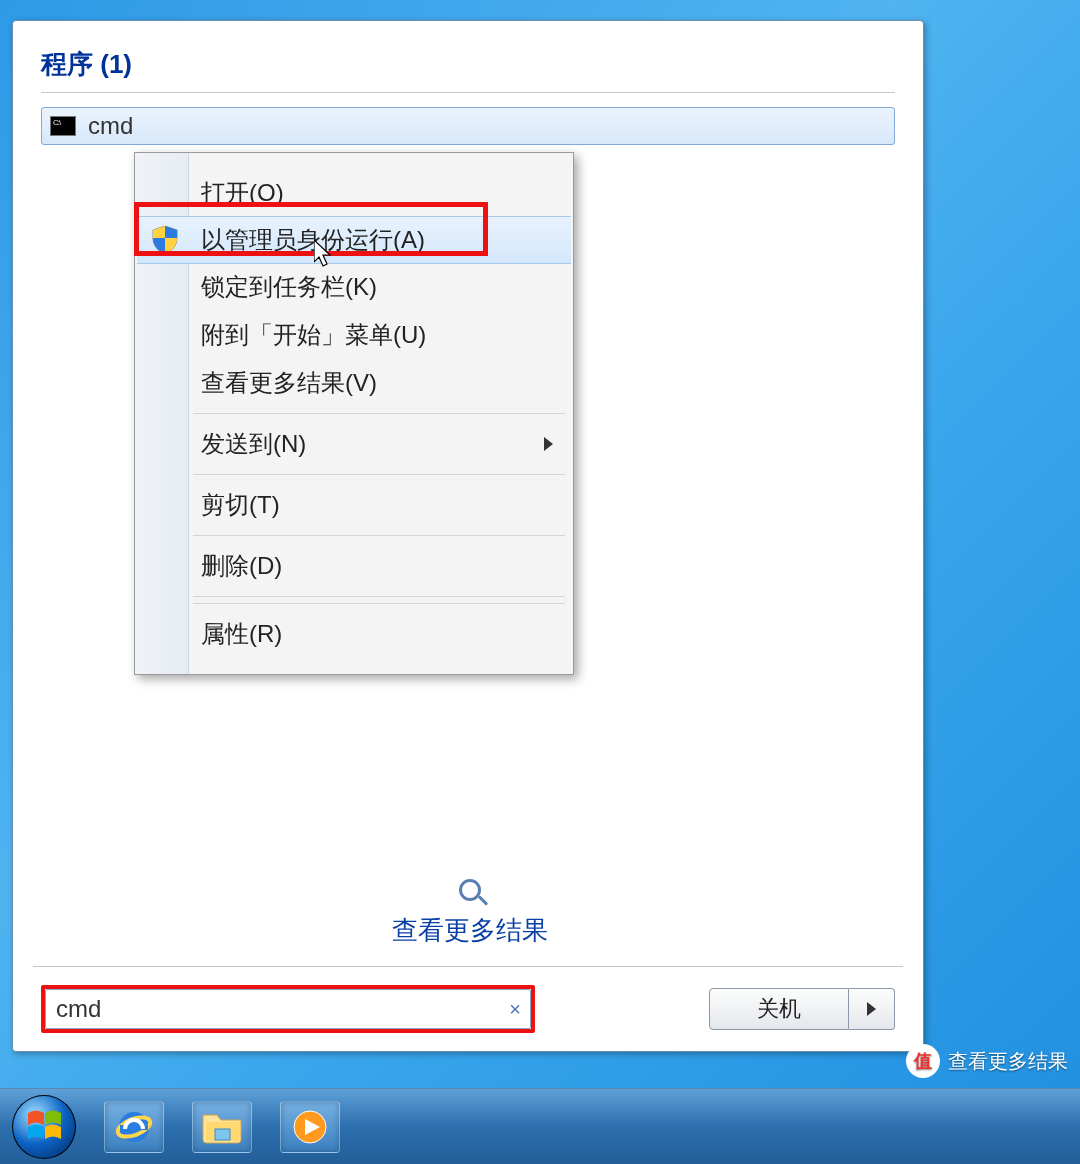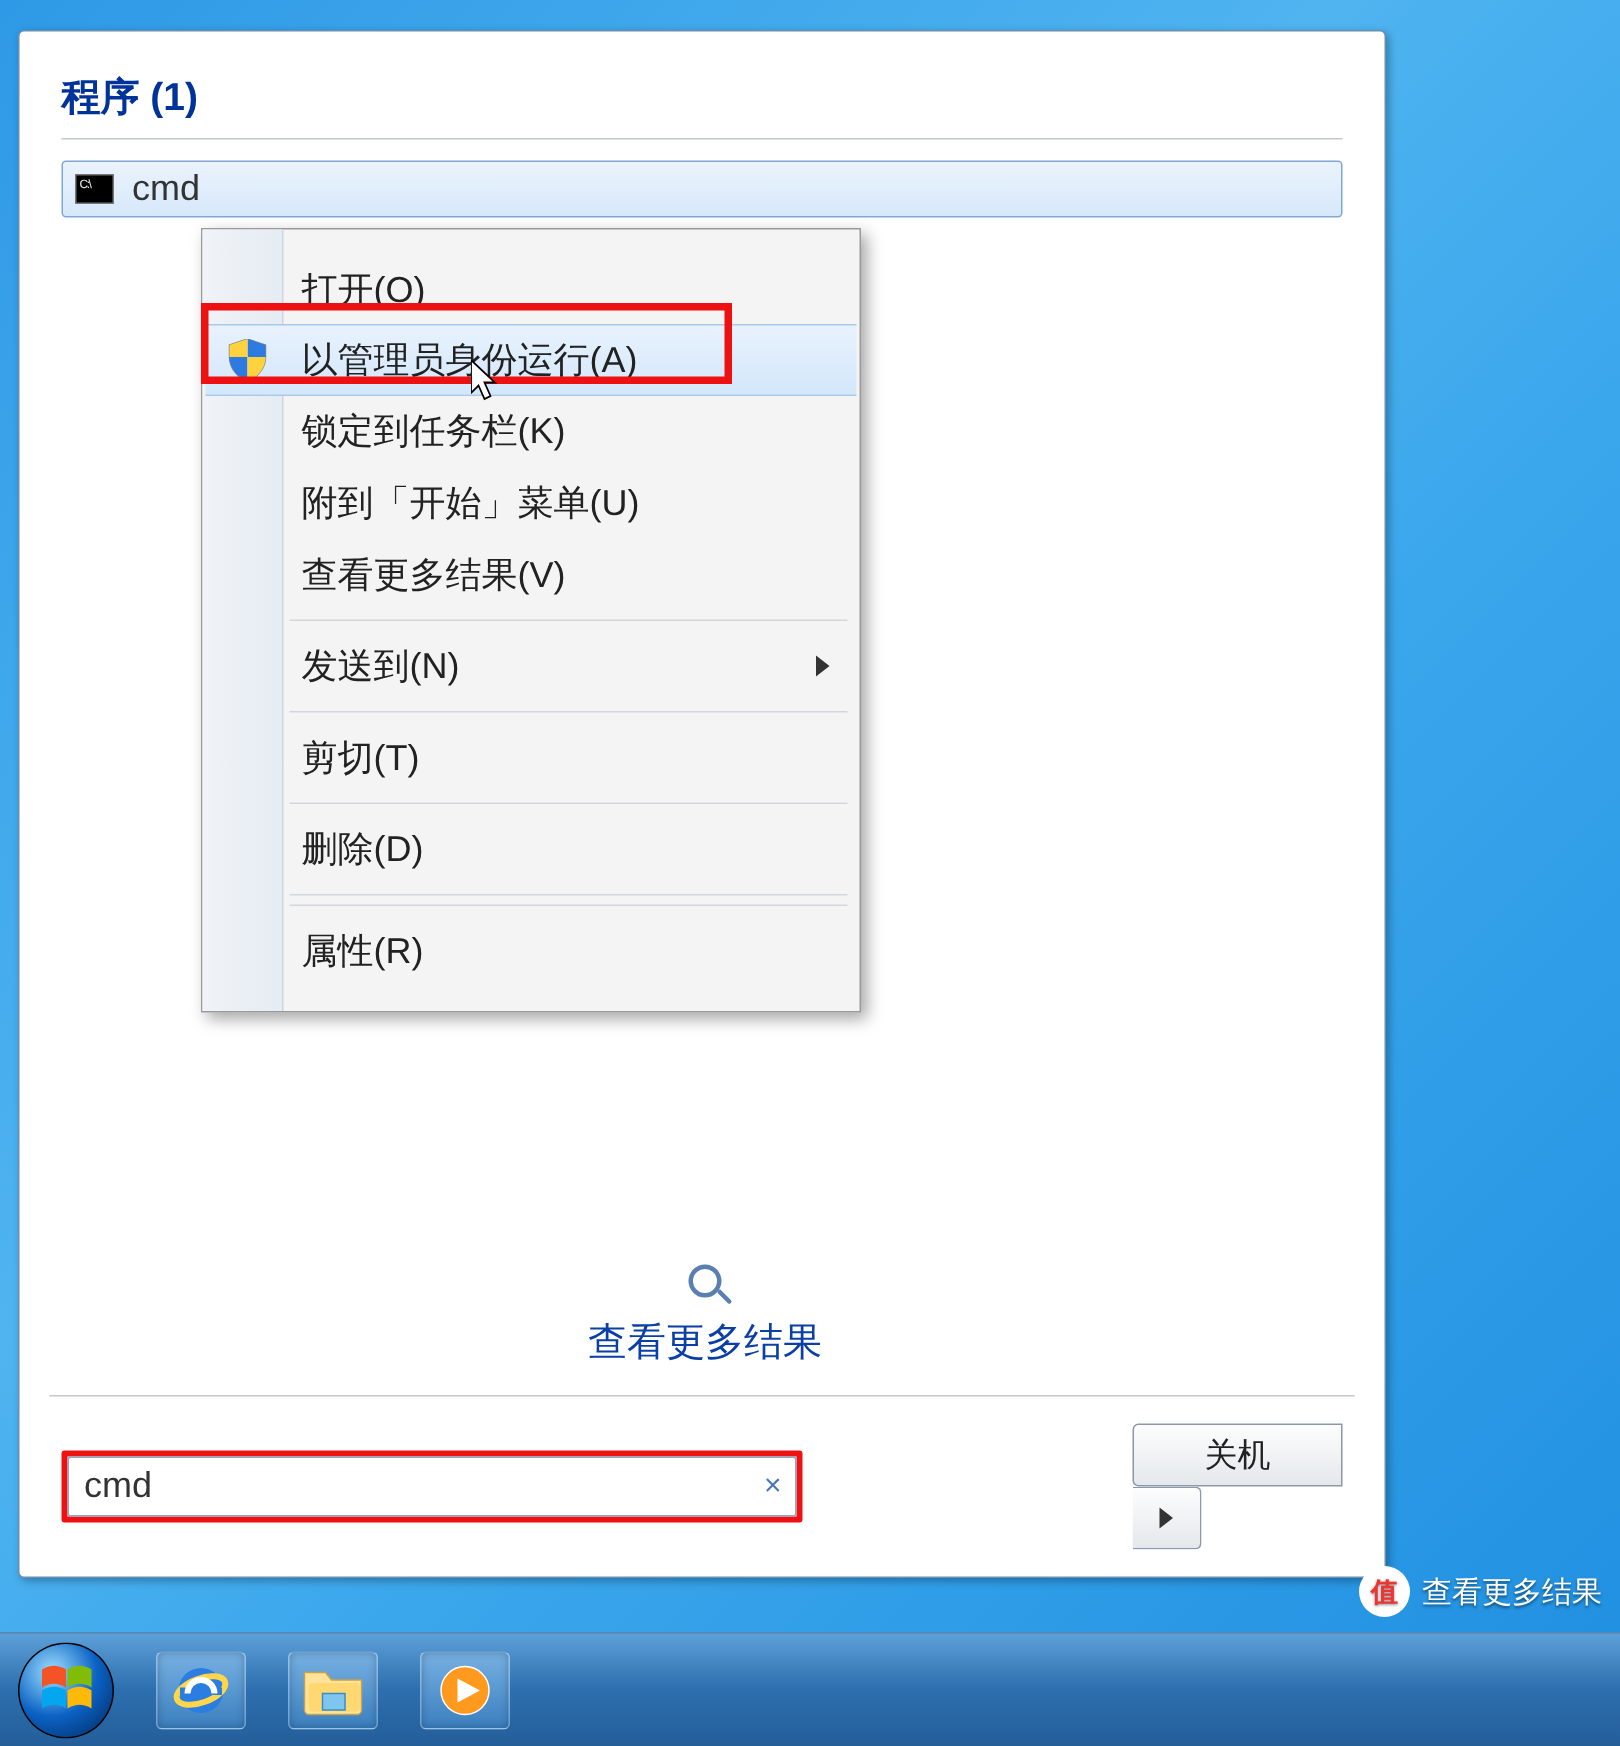--- a/index.html
+++ b/index.html
@@ -60,21 +60,21 @@
   }
   .search-input {
     width: 100%; height: 40px; border: 1px solid #8aa8c6; border-radius: 2px;
     font-size: 24px; padding: 0 40px 0 10px; color: #333; background: #fff;
   }
   .clear-x {
     position: absolute; right: 10px; top: 50%; transform: translateY(-50%);
     color: #4a77b5; font-size: 20px; cursor: pointer;
   }
 
-  .shutdown-group { display: flex; margin-left: auto; flex-direction: column; }
+  .shutdown-group { display: flex; margin-left: auto; }
   .shutdown-btn, .shutdown-arrow {
     height: 42px; background: linear-gradient(#fdfdfd,#e4e8ec);
     border: 1px solid #8a98a8; font-size: 22px; color: #222;
     display: flex; align-items: center; justify-content: center;
     cursor: pointer;
   }
   .shutdown-btn { width: 140px; border-radius: 4px 0 0 4px; }
   .shutdown-arrow { width: 46px; border-left: none; border-radius: 0 4px 4px 0; }
   .arrow-right {
     width: 0; height: 0; border-top: 7px solid transparent; border-bottom: 7px solid transparent;

